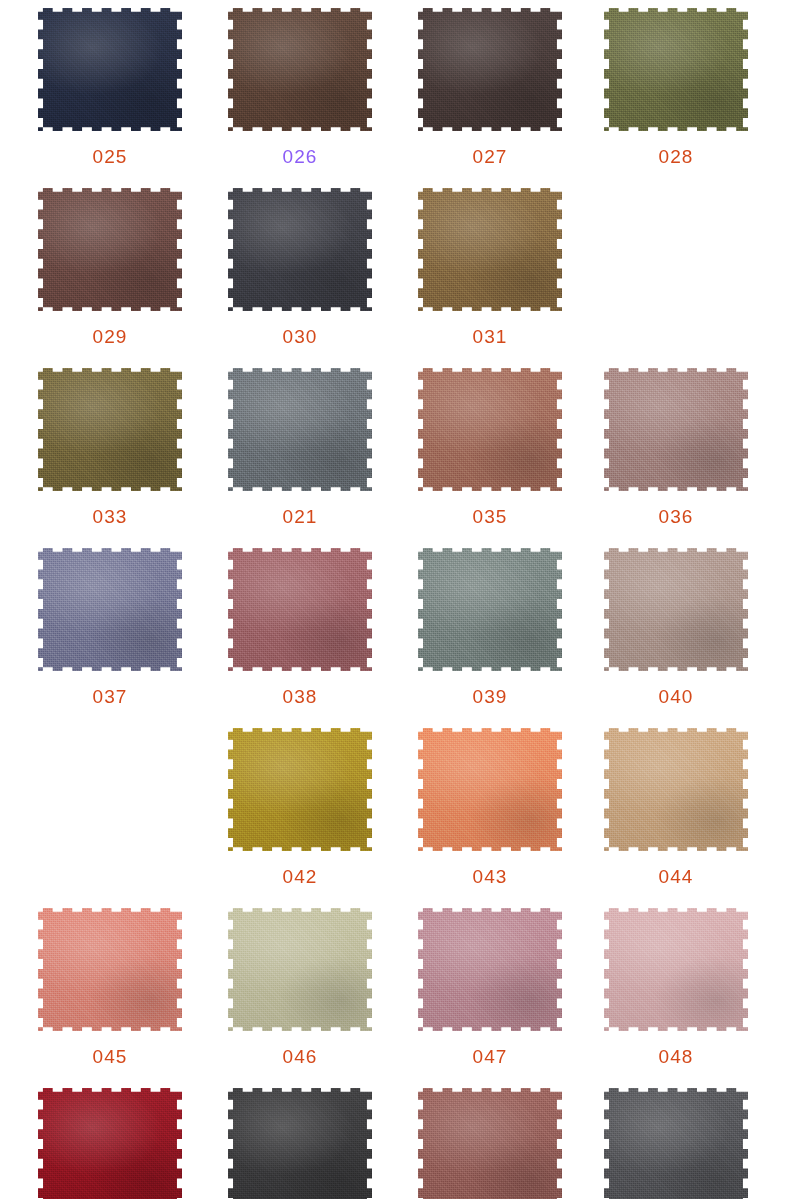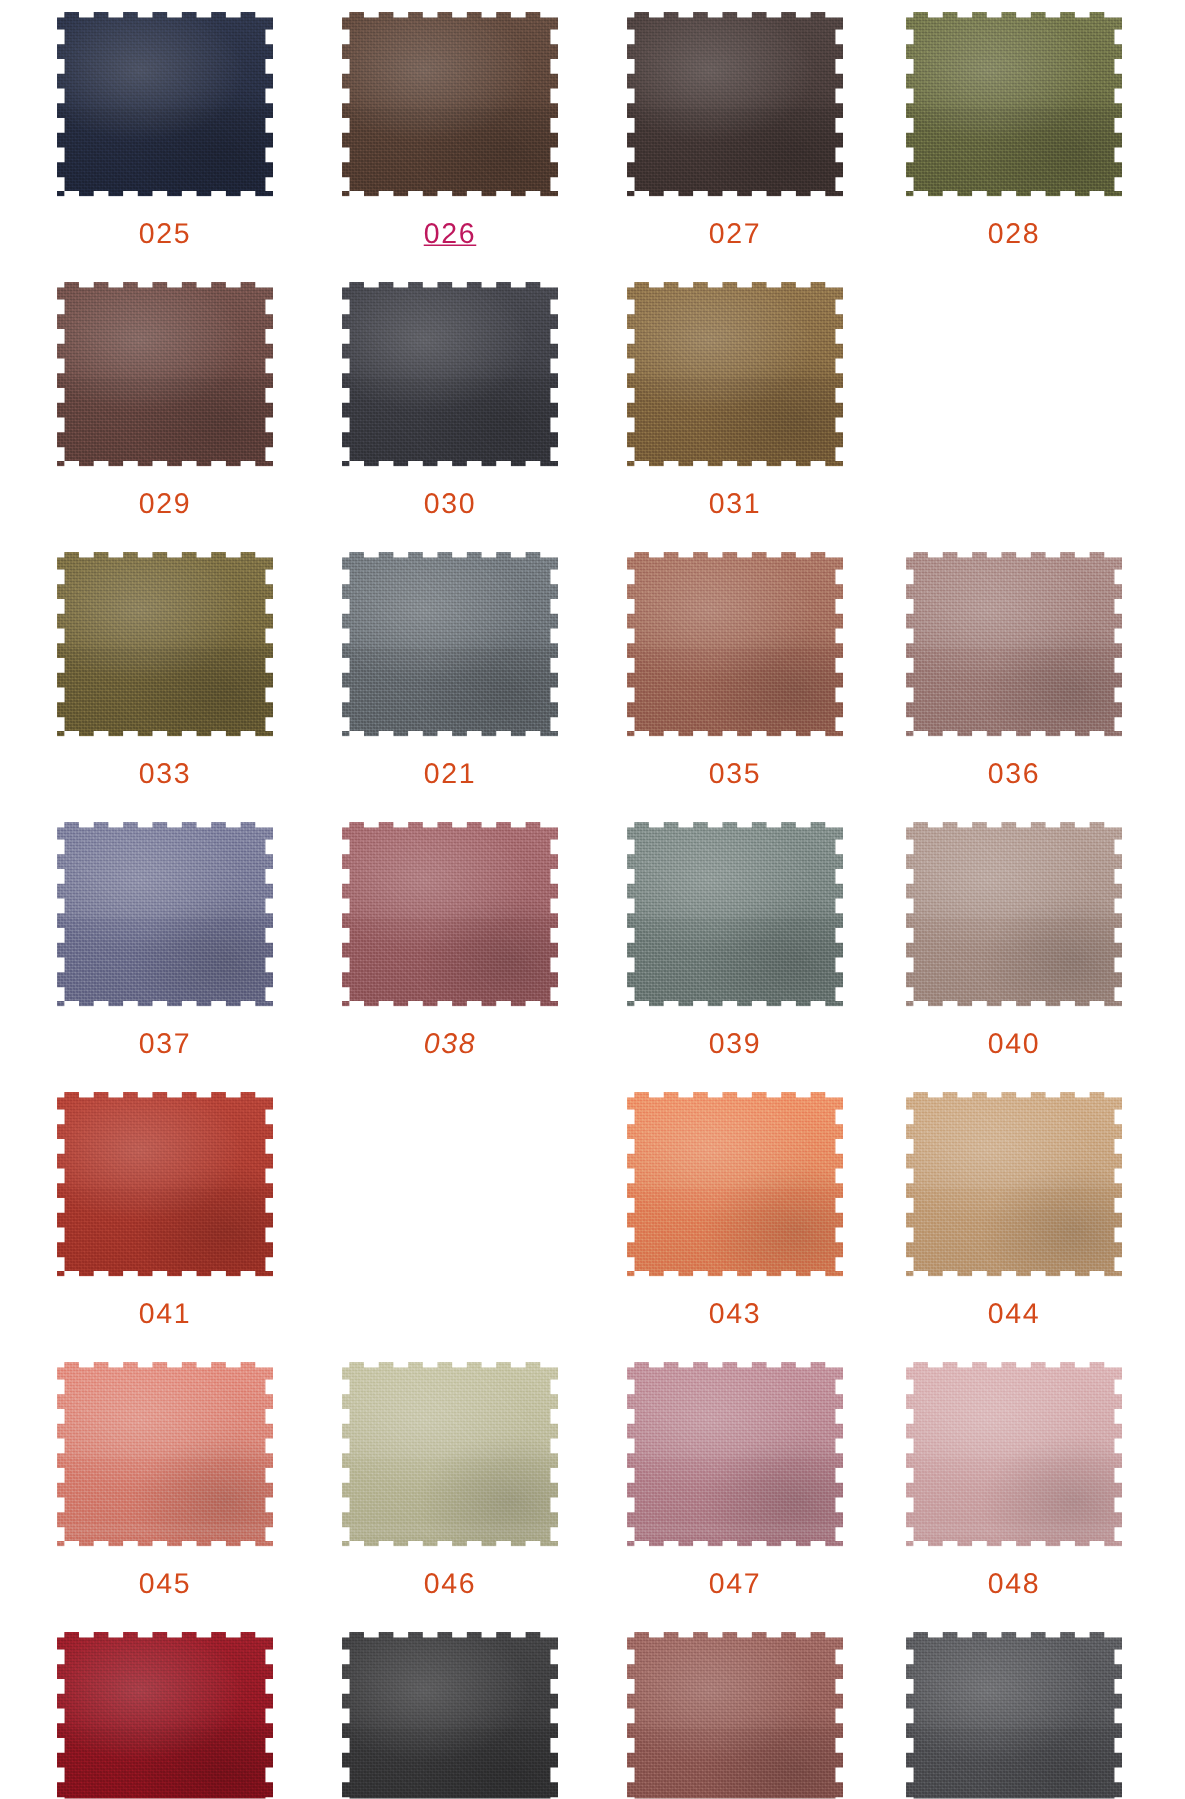--- a/index.html
+++ b/index.html
@@ -165,21 +165,21 @@
       </div>
       <div class="swatch-label" style="color: rgb(212, 73, 26);">025</div>
     </div>
     <div class="swatch-cell" style="left: 220px; top: 0px;">
       <div class="swatch-chip">
         <div class="chip-body" style="background-color: rgb(94, 68, 55);">
           <div class="chip-texture"></div>
           <div class="chip-shade"></div>
         </div>
       </div>
-      <div class="swatch-label" style="color: #be185d; text-decoration: underline;">026</div>
+      <div class="swatch-label" style="color: #8b5cf6;">026</div>
     </div>
     <div class="swatch-cell" style="left: 410px; top: 0px;">
       <div class="swatch-chip">
         <div class="chip-body" style="background-color: rgb(72, 58, 56);">
           <div class="chip-texture"></div>
           <div class="chip-shade"></div>
         </div>
       </div>
       <div class="swatch-label" style="color: rgb(212, 73, 26);">027</div>
     </div>
@@ -257,21 +257,21 @@
     </div>
     <div class="swatch-cell" style="left: 30px; top: 540px;">
       <div class="swatch-chip">
         <div class="chip-body" style="background-color: rgb(123, 125, 156);">
           <div class="chip-texture"></div>
           <div class="chip-shade"></div>
         </div>
       </div>
       <div class="swatch-label" style="color: rgb(212, 73, 26);">037</div>
     </div>
-    <div class="swatch-cell" style="left: 220px; top: 540px; font-style: italic;">
+    <div class="swatch-cell" style="left: 220px; top: 540px;">
       <div class="swatch-chip">
         <div class="chip-body" style="background-color: rgb(165, 103, 108);">
           <div class="chip-texture"></div>
           <div class="chip-shade"></div>
         </div>
       </div>
       <div class="swatch-label" style="color: rgb(212, 73, 26);">038</div>
     </div>
     <div class="swatch-cell" style="left: 410px; top: 540px;">
       <div class="swatch-chip">
@@ -284,28 +284,28 @@
     </div>
     <div class="swatch-cell" style="left: 596px; top: 540px;">
       <div class="swatch-chip">
         <div class="chip-body" style="background-color: rgb(179, 156, 147);">
           <div class="chip-texture"></div>
           <div class="chip-shade"></div>
         </div>
       </div>
       <div class="swatch-label" style="color: rgb(212, 73, 26);">040</div>
     </div>
-    <div class="swatch-cell" style="left: 30px; top: 720px;">
-      <div class="swatch-chip">
-        <div class="chip-body" style="background-color: rgb(179, 58, 46);">
-          <div class="chip-texture"></div>
-          <div class="chip-shade"></div>
-        </div>
-      </div>
-      <div class="swatch-label" style="color: rgb(212, 73, 26);">041</div>
+    <div class="swatch-cell" style="left: 220px; top: 720px;">
+      <div class="swatch-chip">
+        <div class="chip-body" style="background-color: rgb(179, 150, 38);">
+          <div class="chip-texture"></div>
+          <div class="chip-shade"></div>
+        </div>
+      </div>
+      <div class="swatch-label" style="color: rgb(212, 73, 26);">042</div>
     </div>
     <div class="swatch-cell" style="left: 410px; top: 720px;">
       <div class="swatch-chip">
         <div class="chip-body" style="background-color: rgb(238, 143, 99);">
           <div class="chip-texture"></div>
           <div class="chip-shade"></div>
         </div>
       </div>
       <div class="swatch-label" style="color: rgb(212, 73, 26); text-align: center;">043</div>
     </div>

